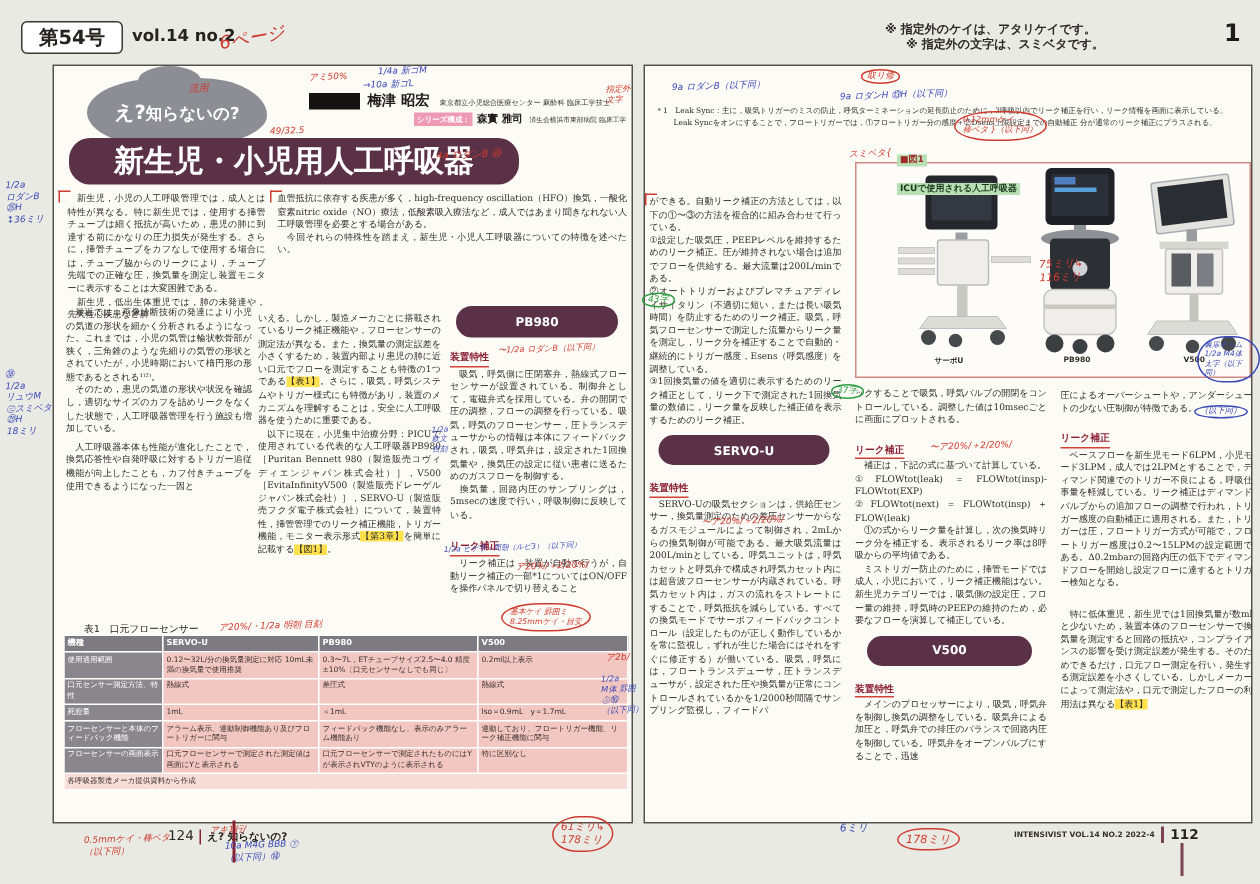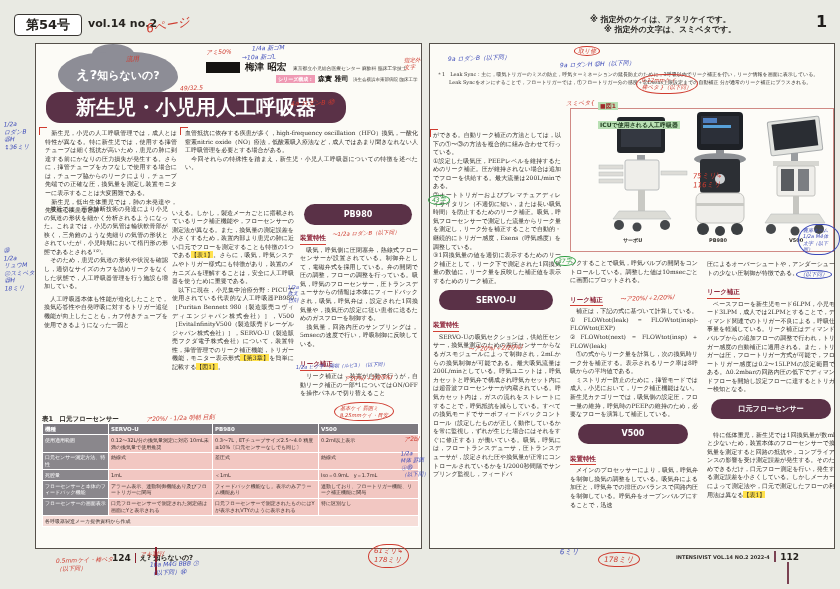--- a/index.html
+++ b/index.html
@@ -84,21 +84,21 @@
 <div class="pos" style="left:300px;top:204px;width:118px">
   <div class="pill" style="width:108px;height:21px;font-size:8px;margin-left:4px">PB980</div>
   <div><span class="subhead">装置特性</span></div>
   <div class="jtext">　吸気，呼気側に圧閉塞弁，熱線式フローセンサーが設置されている。制御弁として，電磁弁式を採用している。弁の開閉で圧の調整，フローの調整を行っている。吸気，呼気のフローセンサー，圧トランスデューサからの情報は本体にフィードバックされ，吸気，呼気弁は，設定された1回換気量や，換気圧の設定に従い患者に送るためのガスフローを制御する。
 　換気量，回路内圧のサンプリングは，5msecの速度で行い，呼吸制御に反映している。</div>
   <div style="margin-top:3px"><span class="subhead">リーク補正</span></div>
   <div class="jtext">　リーク補正は，装置が自動で行うが，自動リーク補正の一部*1についてはON/OFFを操作パネルで切り替えること</div>
 </div>
 
 <div class="pos" style="left:35px;top:415px;width:386px;height:130px">
-  <span class="pos" style="left:7px;top:0;font-weight:bold;font-size:6.5px;color:#26231f;border-bottom:1.6px solid #3aa44a;padding-bottom:1px">表1　口元フローセンサー</span>
+  <span class="pos" style="left:21px;top:0;font-weight:normal;font-size:6.5px;color:#26231f;border-bottom:1.6px solid #3aa44a;padding-bottom:1px">表1　口元フローセンサー</span>
   <table class="dtable">
     <colgroup>
         <col style="width:66px">
         <col style="width:104px">
         <col style="width:106px">
         <col style="width:100px">
       </colgroup>
     <thead>
       <tr>
         <th>機種</th>
@@ -139,21 +139,21 @@
         <td class="dat">特に区別なし</td>
       </tr>
       <tr>
         <td class="src" colspan="4">各呼吸器製造メーカ提供資料から作成</td>
       </tr>
     </tbody>
   </table>
 </div>
 
 <div class="pos" style="left:112px;top:553px;display:flex;align-items:center;gap:4px">
-  <span style="font-weight:bold;font-size:9px;color:#26231f">124</span>
+  <span style="font-weight:normal;font-size:9px;color:#26231f">124</span>
   <span style="width:1px;height:10px;background:#8a1f2d;display:inline-block"></span>
   <span style="font-size:7px;font-weight:bold;color:#26231f">え? 知らないの?</span>
 </div>
 <div class="vline" style="left:155px;top:547px;width:1.5px;height:28px"></div>
 
 <div id="right-page" class="page"></div>
 
 <div class="pos jtext small5" style="left:437px;top:71px;width:394px">＊1　Leak Sync：主に，吸気トリガーのミスの防止，呼気ターミネーションの延長防止のために，3呼吸以内でリーク補正を行い，リーク情報を画面に表示している。</div>
 <div class="pos jtext small5" style="left:449px;top:79px;width:382px">Leak Syncをオンにすることで，フロートリガーでは，①フロートリガー分の感度＋②Dsens上限設定までの自動補正 分が通常のリーク補正にプラスされる。</div>
 
@@ -242,21 +242,20 @@
 　ミストリガー防止のために，挿管モードでは成人，小児において，リーク補正機能はない。新生児カテゴリーでは，吸気側の設定圧，フロー量の維持，呼気時のPEEPの維持のため，必要なフローを演算して補正している。</div>
   <div class="pill" style="width:110px;height:20px;font-size:8px;margin:5px 0 0 8px">V500</div>
   <div style="margin-top:2px"><span class="subhead">装置特性</span></div>
   <div class="jtext">　メインのプロセッサーにより，吸気，呼気弁を制御し換気の調整をしている。吸気弁による加圧と，呼気弁での排圧のバランスで回路内圧を制御している。呼気弁をオープンバルブにすることで，迅速</div>
 </div>
 
 <div class="pos" style="left:707px;top:260px;width:128px">
   <div class="jtext">圧によるオーバーシュートや，アンダーシュートの少ない圧制御が特徴である。</div>
   <div style="margin-top:2px"><span class="subhead">リーク補正</span></div>
   <div class="jtext">　ベースフローを新生児モード6LPM，小児モード3LPM，成人では2LPMとすることで，ディマンド関連でのトリガー不良による，呼吸仕事量を軽減している。リーク補正はディマンドバルブからの追加フローの調整で行われ，トリガー感度の自動補正に適用される。また，トリガーは圧，フロートリガー方式が可能で，フロートリガー感度は0.2〜15LPMの設定範囲である。Δ0.2mbarの回路内圧の低下でディマンドフローを開始し設定フローに達するとトリガー検知となる。</div>
-  <div class="pill" style="width:120px;height:20px;font-size:7.2px;margin:5px 0 0 4px">口元フローセンサー</div>
   <div class="jtext" style="margin-top:3px">
     <span>　特に低体重児，新生児では1回換気量が数mlと少ないため，装置本体のフローセンサーで換気量を測定すると回路の抵抗や，コンプライアンスの影響を受け測定誤差が発生する。そのためできるだけ，口元フロー測定を行い，発生する測定誤差を小さくしている。しかしメーカーによって測定法や，口元で測定したフローの利用法は異なる</span><span class="hl">【表1】</span>
   </div>
 </div>
 
 <div class="pos" style="left:676px;top:551px;display:flex;align-items:center;gap:4px">
   <span style="font-size:5px;font-weight:bold;color:#35322e">INTENSIVIST VOL.14 NO.2 2022-4</span>
   <span style="width:2.5px;height:11px;background:#7a4252;display:inline-block"></span>
   <span style="font-weight:bold;font-size:9px;color:#26231f">112</span>
 </div>

